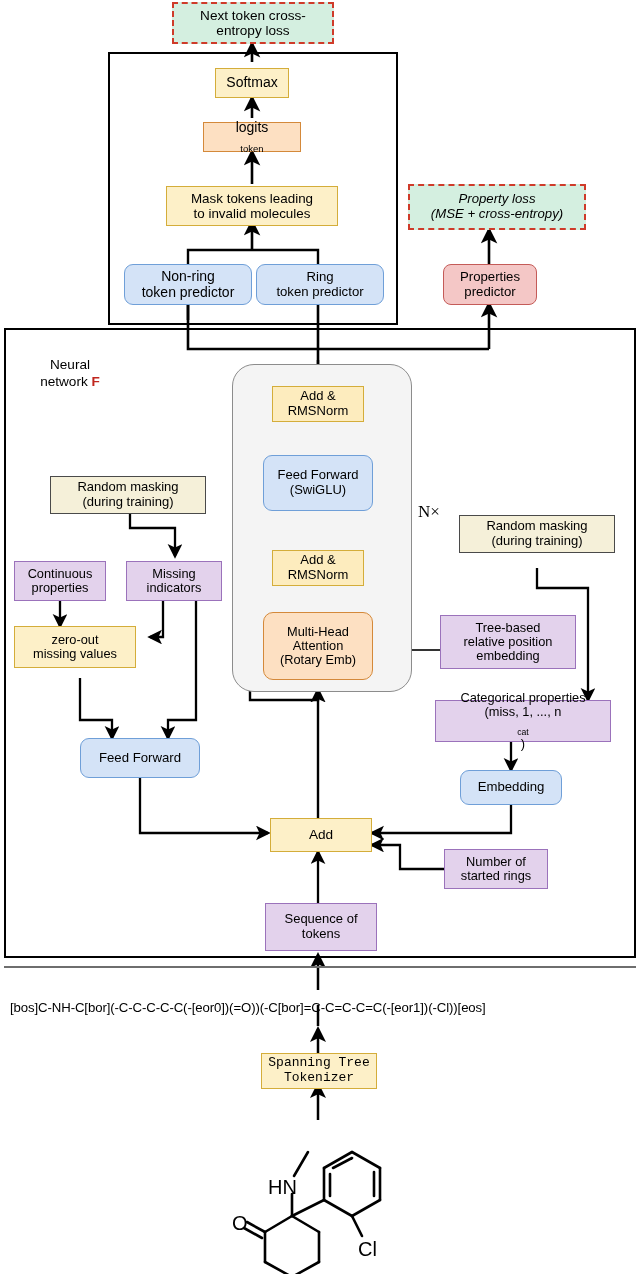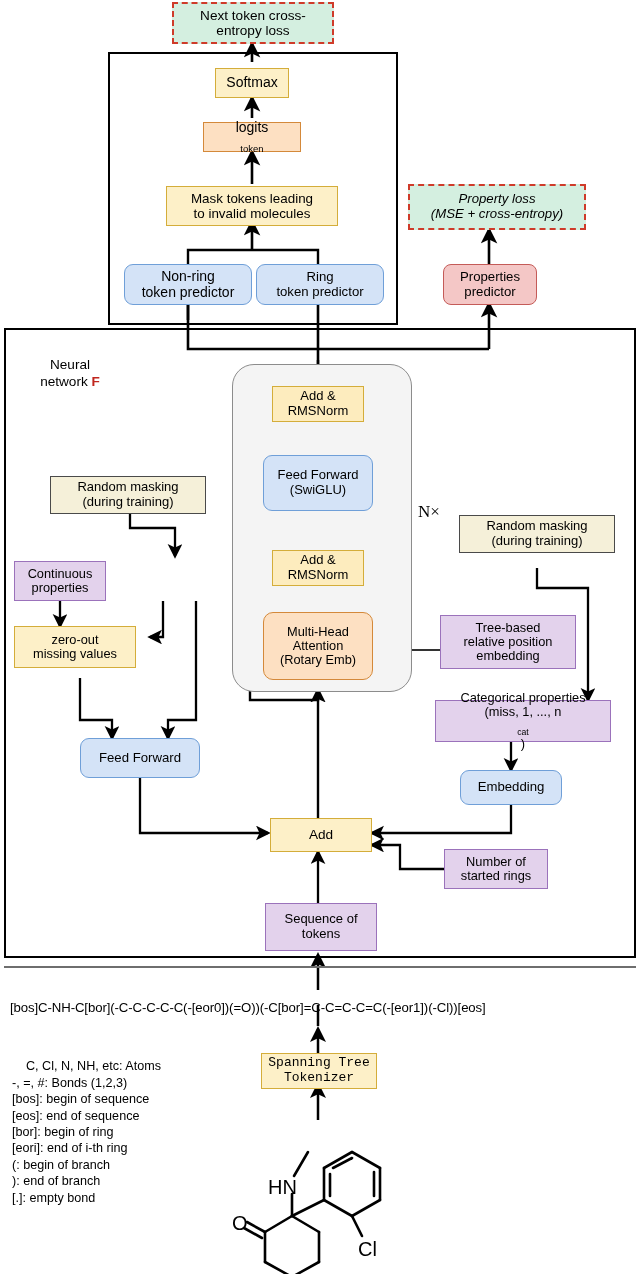--- a/index.html
+++ b/index.html
@@ -218,20 +218,24 @@
   <div class="box cream" style="left:50px;top:476px;width:156px;height:38px;font-size:13px;">
     <span style="white-space:pre-line;">Random masking
 (during training)</span>
   </div>
 
   <div class="box purple" style="left:14px;top:561px;width:92px;height:40px;font-size:12.8px;">
     <span style="white-space:pre-line;">Continuous
 properties</span>
   </div>
 
+  <div class="box purple" style="left:126px;top:561px;width:96px;height:40px;font-size:12.8px;">
+    <span style="white-space:pre-line;">Missing
+indicators</span>
+  </div>
 
   <div class="box yellow" style="left:14px;top:626px;width:122px;height:42px;font-size:12.8px;">
     <span style="white-space:pre-line;">zero-out
 missing values</span>
   </div>
 
   <div class="box blue" style="left:80px;top:738px;width:120px;height:40px;font-size:13.2px;">
     <span>Feed Forward</span>
   </div>
 
@@ -266,31 +270,20 @@
   </div>
 
   <div class="box yellow" style="left:270px;top:818px;width:102px;height:34px;font-size:13.6px;">
     <span>Add</span>
   </div>
 
   <div id="seqline" style="left:10px;top:1000px;">
     <span>[bos]C-NH-C[bor](-C-C-C-C-C(-[eor0])(=O))(-C[bor]=C-C=C-C=C(-[eor1])(-Cl))[eos]</span>
   </div>
 
-  <div id="legend" style="left:12px;top:1042px;">
-    <span>C, Cl, N, NH, etc: Atoms
--, =, #: Bonds (1,2,3)
-[bos]: begin of sequence
-[eos]: end of sequence
-[bor]: begin of ring
-[eori]: end of i-th ring
-(: begin of branch
-): end of branch
-[.]: empty bond</span>
-  </div>
 
   <div class="box yellow" style="left:261px;top:1053px;width:116px;height:36px;font-size:13px;">
     <span style="white-space:pre-line;font-family:Liberation Mono, monospace;">Spanning Tree
 Tokenizer</span>
   </div>
 
   <svg id="mol" style="left:232px;top:1118px;width:180px;height:156px;" viewBox="0 0 180 156">
     <g stroke="#000" stroke-width="2.6" fill="none" stroke-linecap="round">
 
       <line x1="62" y1="58" x2="76" y2="34"></line>

